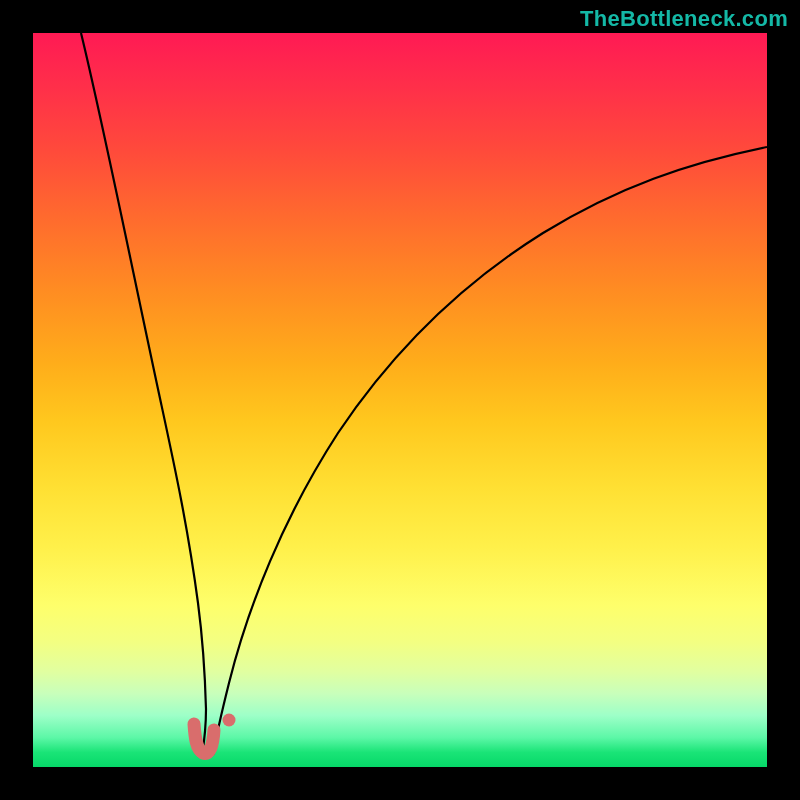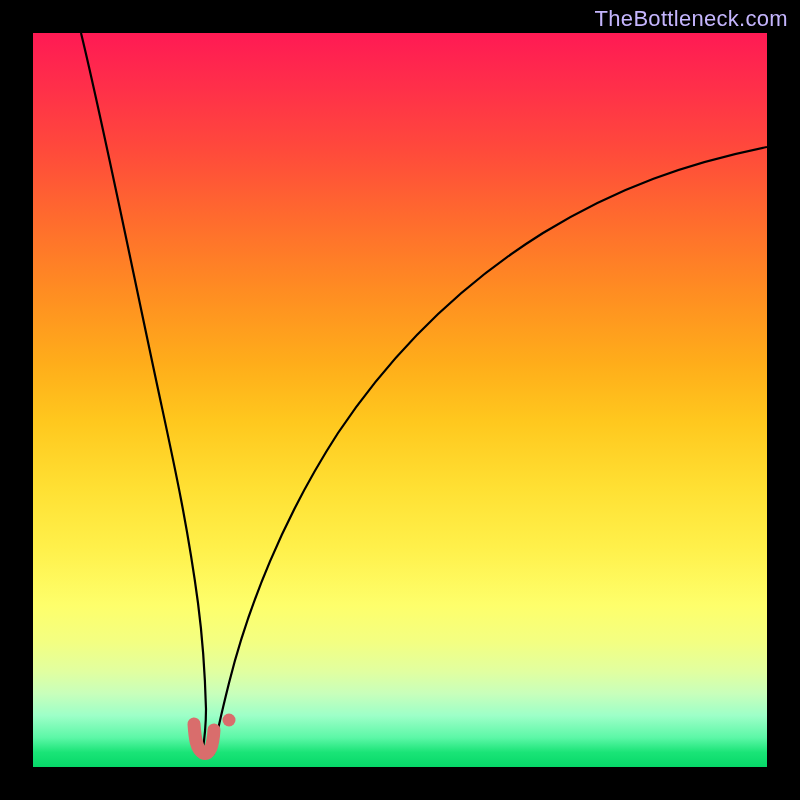--- a/index.html
+++ b/index.html
@@ -52,23 +52,23 @@
     position: absolute;
     left: 0; top: 0;
     width: 100%; height: 100%;
   }
   .attribution {
     position: absolute;
     top: 6px;
     right: 12px;
     font-family: Arial, Helvetica, sans-serif;
     font-size: 22px;
-    color: #c4b5fd;
+    color: #14b8a6;
     letter-spacing: 0.3px;
-    font-weight: 400;
+    font-weight: 700;
   }
 </style>
 </head>
 <body>
 
 <div class="frame">
   <div class="plot">
     <div class="gradient"></div>
     <svg class="curves" viewBox="0 0 734 734" preserveAspectRatio="none">
       <path d="M 48 0

